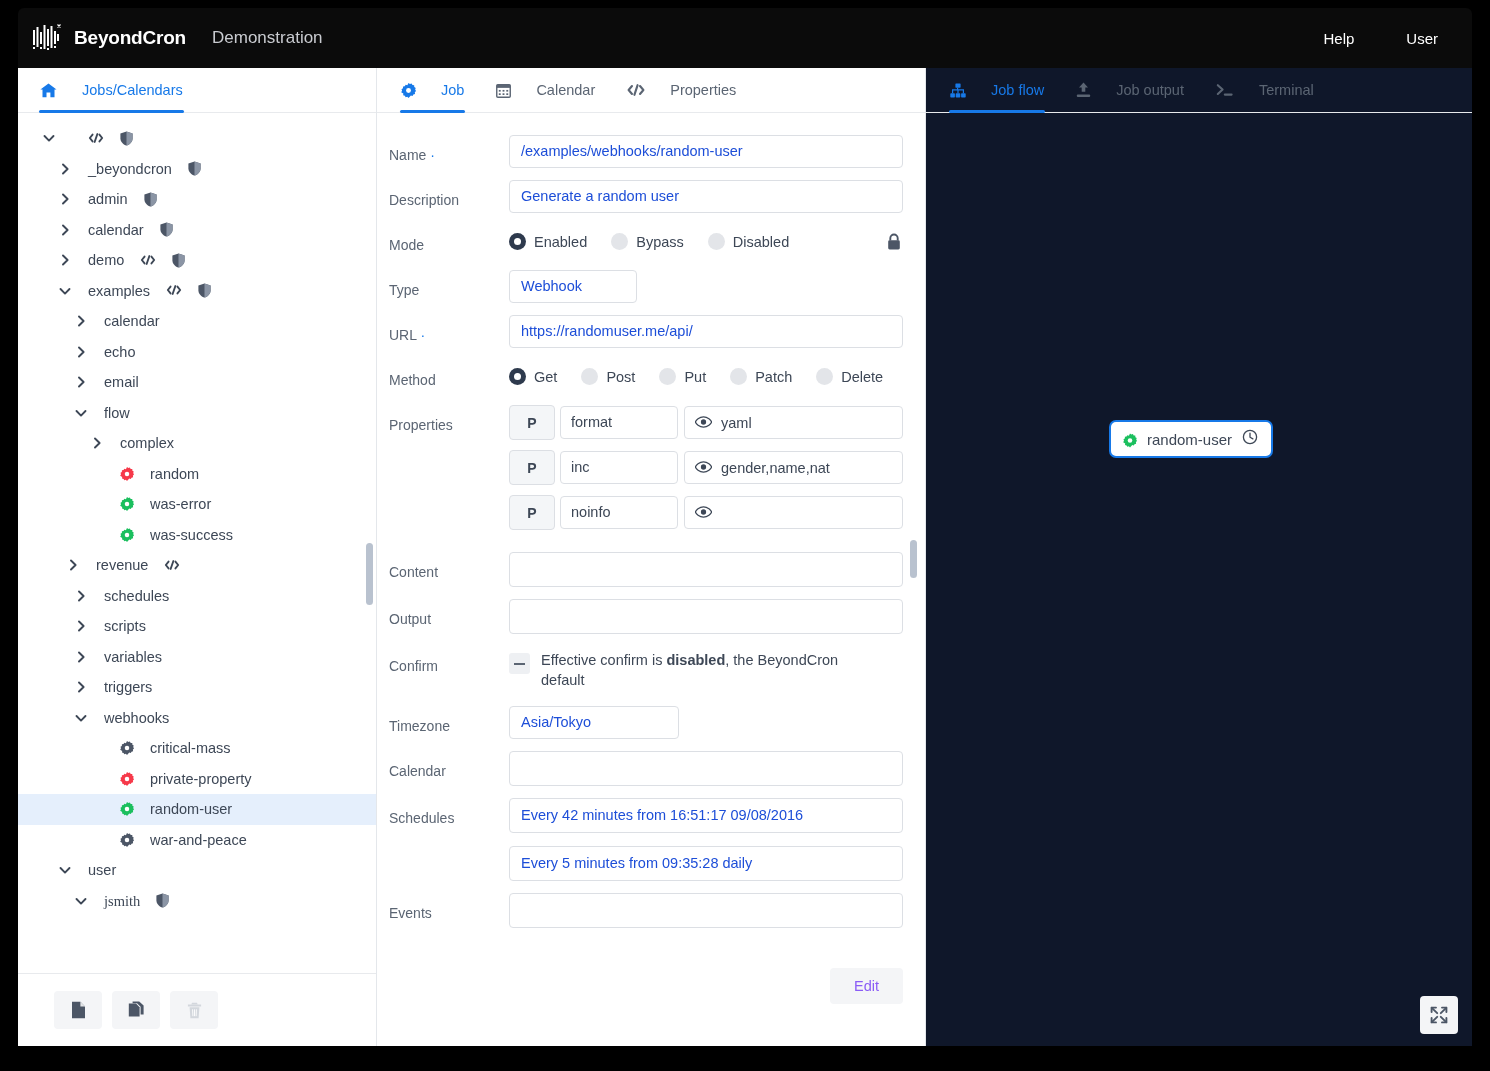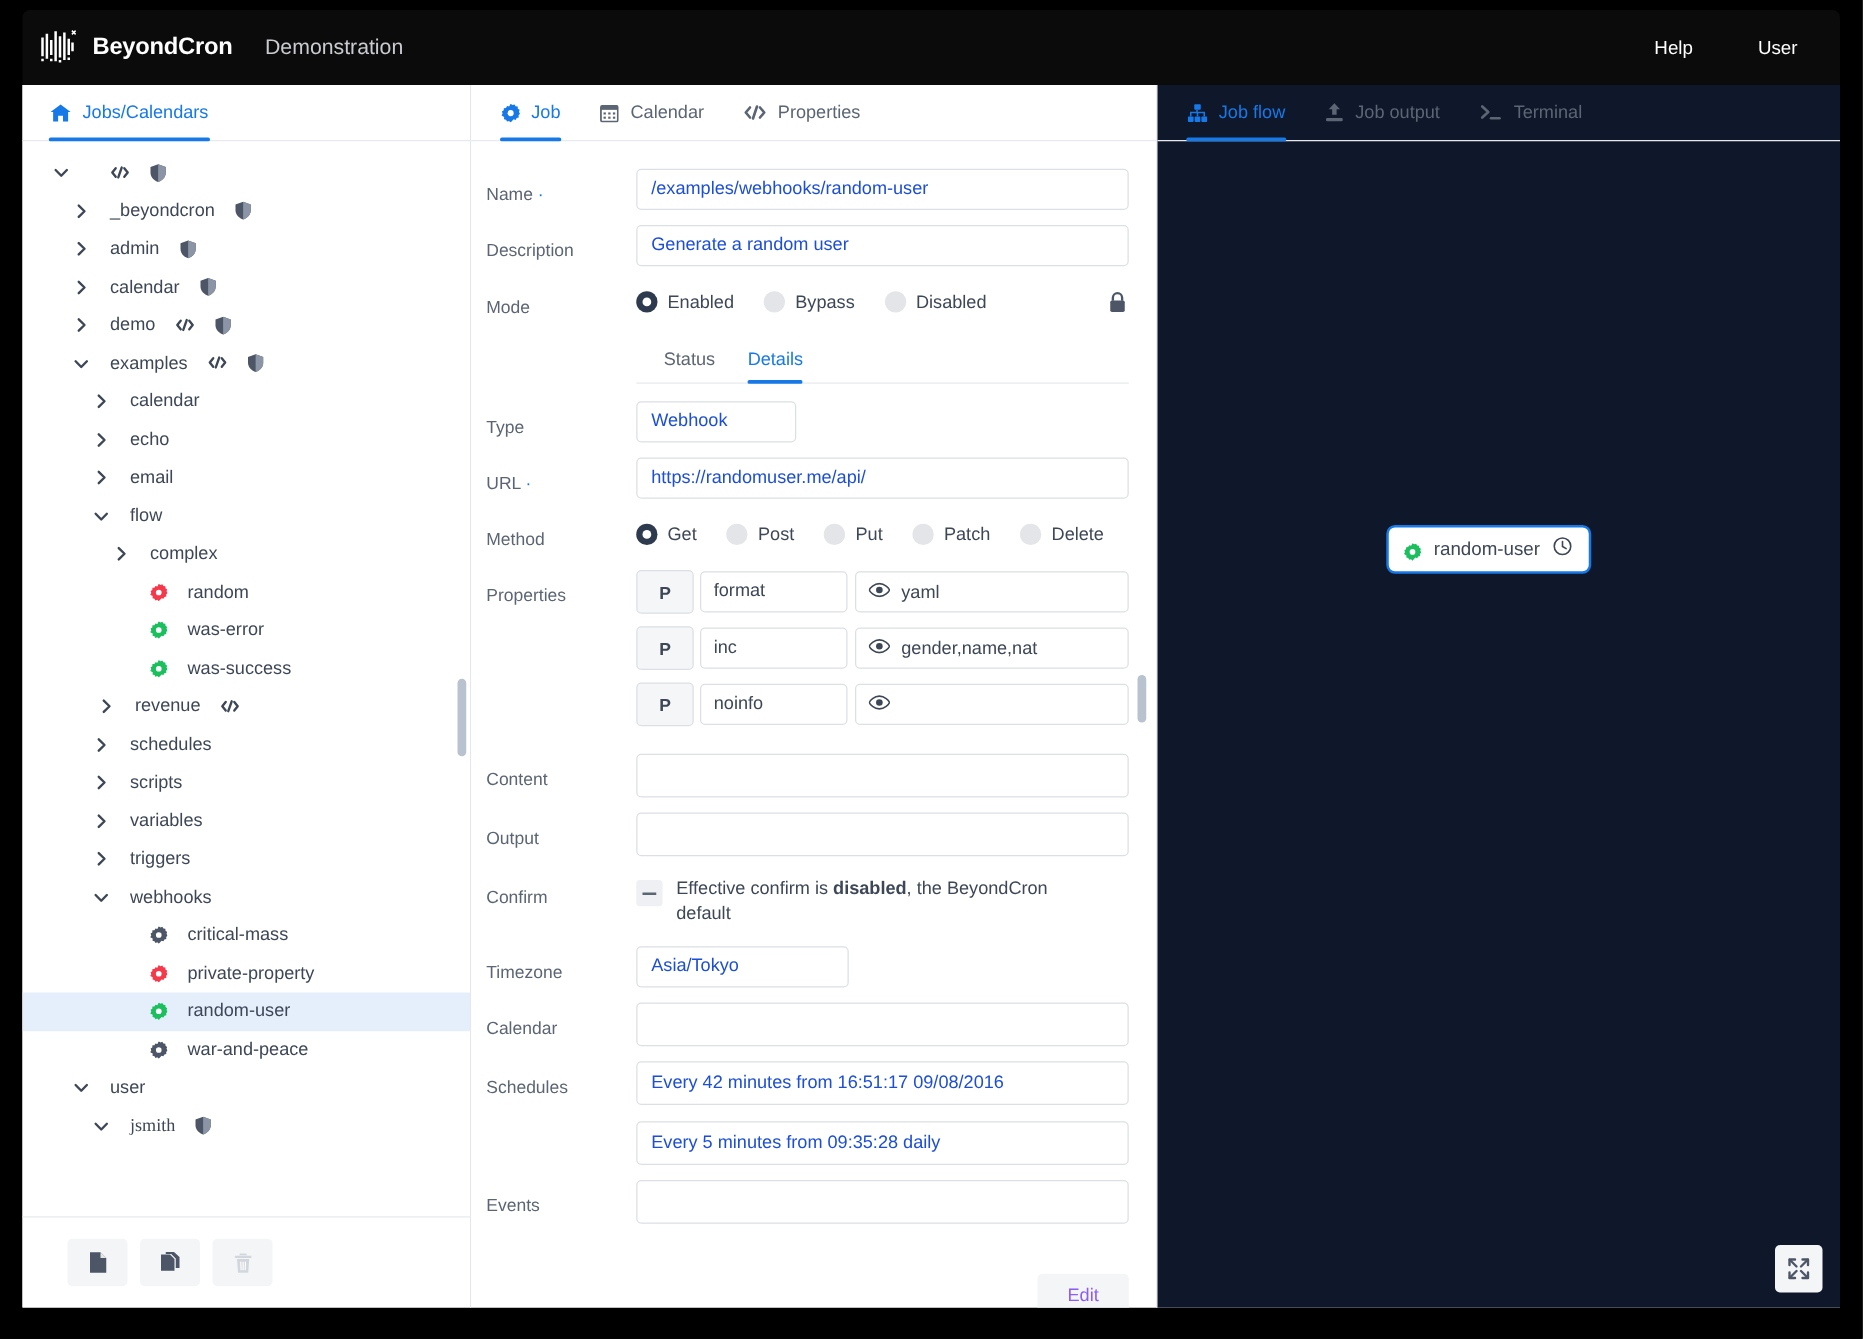--- a/index.html
+++ b/index.html
@@ -96,21 +96,21 @@
     height: 44px;
     display: flex;
     align-items: center;
     border-bottom: 1px solid #e8eaed;
     padding-left: 20px;
     flex: 0 0 auto;
   }
   .ptab {
     display: flex;
     align-items: center;
-    gap: 9px;
+    gap: 25px;
     height: 44px;
     font-size: 14.5px;
     color: #5b6573;
     cursor: pointer;
     position: relative;
     padding: 0 2px;
     margin-right: 28px;
   }
   .ptab.active { color: #1779e8; }
   .ptab.active::after {
@@ -643,21 +643,21 @@
           <div class="tnode" style="padding-left: 72px;">
             <span class="chev"></span>
             <span class="gear">
               <svg width="14" height="14" viewBox="0 0 16 16" fill="#1bbf5e">
                 <path d="M8 0 l1.5 1.1 1.8-.55 .9 1.6 1.85 .2 .1 1.85 1.55 1-.6 1.75 .95 1.6-1.3 1.3 .2 1.85-1.8 .45-.85 1.65-1.75-.6L8 16l-1.3-1.35-1.75 .6-.85-1.65-1.8-.45 .2-1.85L.2 9.95l.95-1.6L.55 6.6l1.55-1 .1-1.85 1.85-.2 .9-1.6L6.75 2.45z"></path>
                 <circle cx="8" cy="8" r="2.6" fill="#ffffff"></circle>
               </svg>
             </span>
             <span class="lbl">was-success</span>
           </div>
-          <div class="tnode" style="padding-left: 60px;">
+          <div class="tnode" style="padding-left: 48px;">
             <span class="chev">
               <svg width="12" height="12" viewBox="0 0 12 12" fill="none" stroke="#3d4756" stroke-width="1.9" stroke-linecap="round" stroke-linejoin="round">
                 <path d="M4 1.5 L8.6 6 L4 10.5"></path>
               </svg>
             </span>
             <span class="lbl">revenue</span>
             <span class="codeico">
               <svg width="16" height="12" viewBox="0 0 18 14" fill="none" stroke="#3d4756" stroke-width="2.2" stroke-linecap="round" stroke-linejoin="round">
                 <polyline points="5,3 1.8,7 5,11"></polyline>
                 <polyline points="13,3 16.2,7 13,11"></polyline>
@@ -869,24 +869,20 @@
               <div class="lock-wrap">
                 <svg width="14" height="18" viewBox="0 0 14 18">
                   <path d="M3.3 7.6 V5.2 a3.7 3.7 0 0 1 7.4 0 V7.6" fill="none" stroke="#4c5666" stroke-width="1.9"></path>
                   <rect x="1.2" y="7.3" width="11.6" height="9.2" rx="1.4" fill="#4c5666"></rect>
                 </svg>
               </div>
             </div>
           </div>
         </div>
 
-        <div class="subtabs">
-          <div class="stab">Status</div>
-          <div class="stab active">Details</div>
-        </div>
 
         <div class="frow">
           <div class="flabel">Type</div>
           <div class="fctl">
               <div class="input short">Webhook</div>
             </div>
         </div>
 
         <div class="frow">
           <div class="flabel"><span>URL</span> <span style="color:#1779e8">·</span></div>

